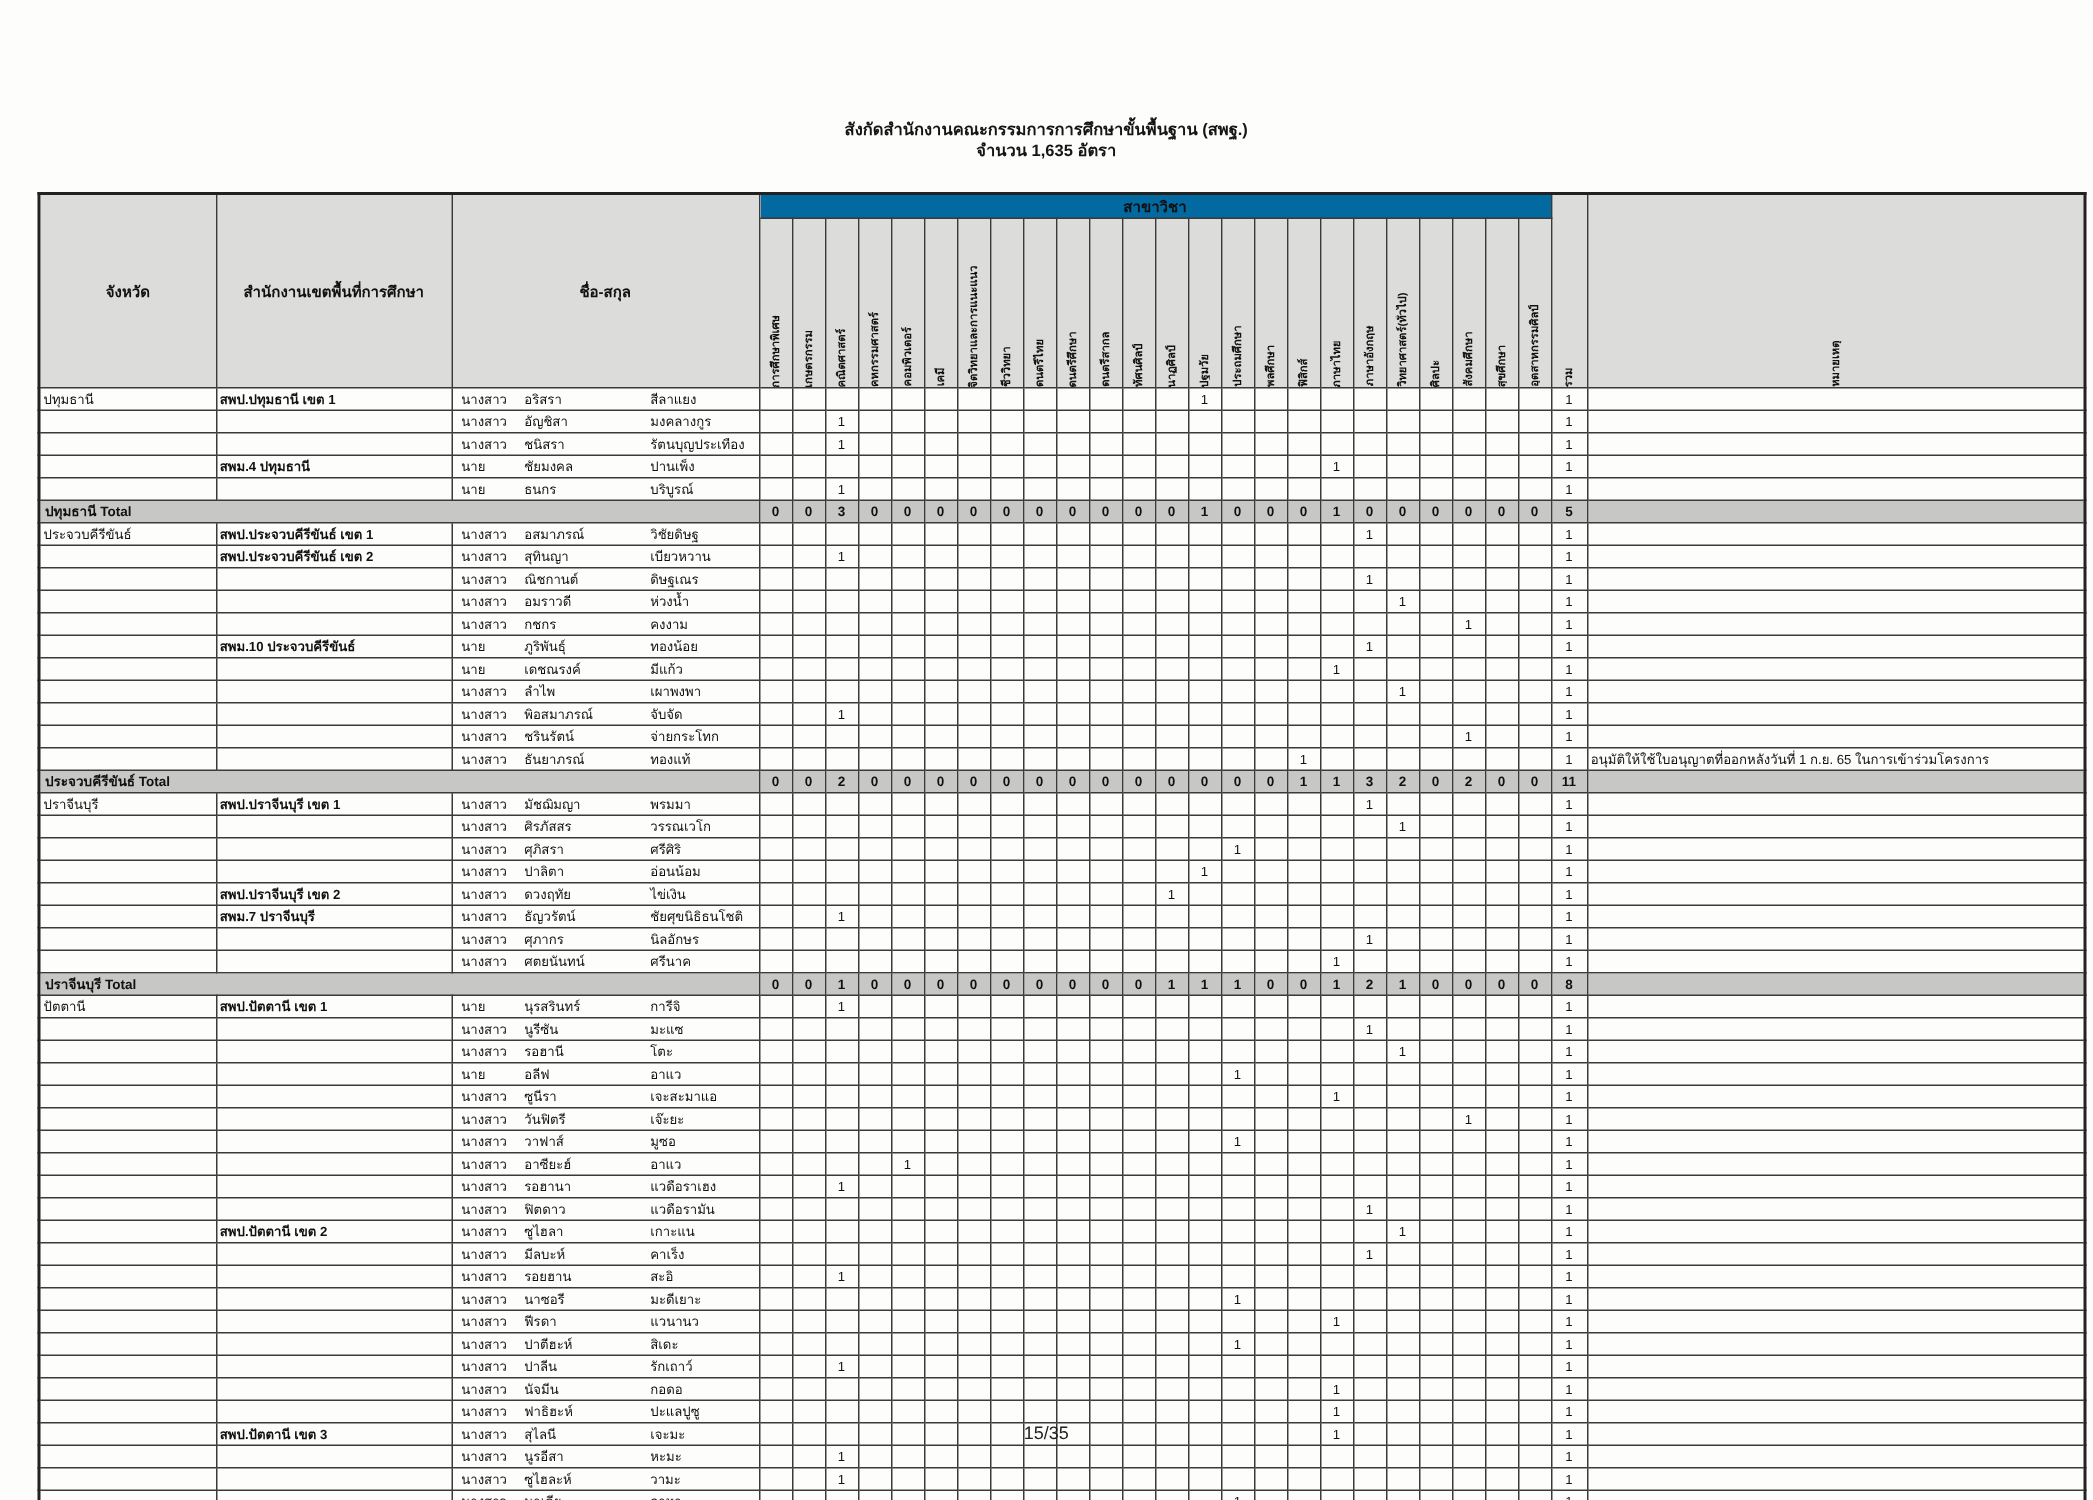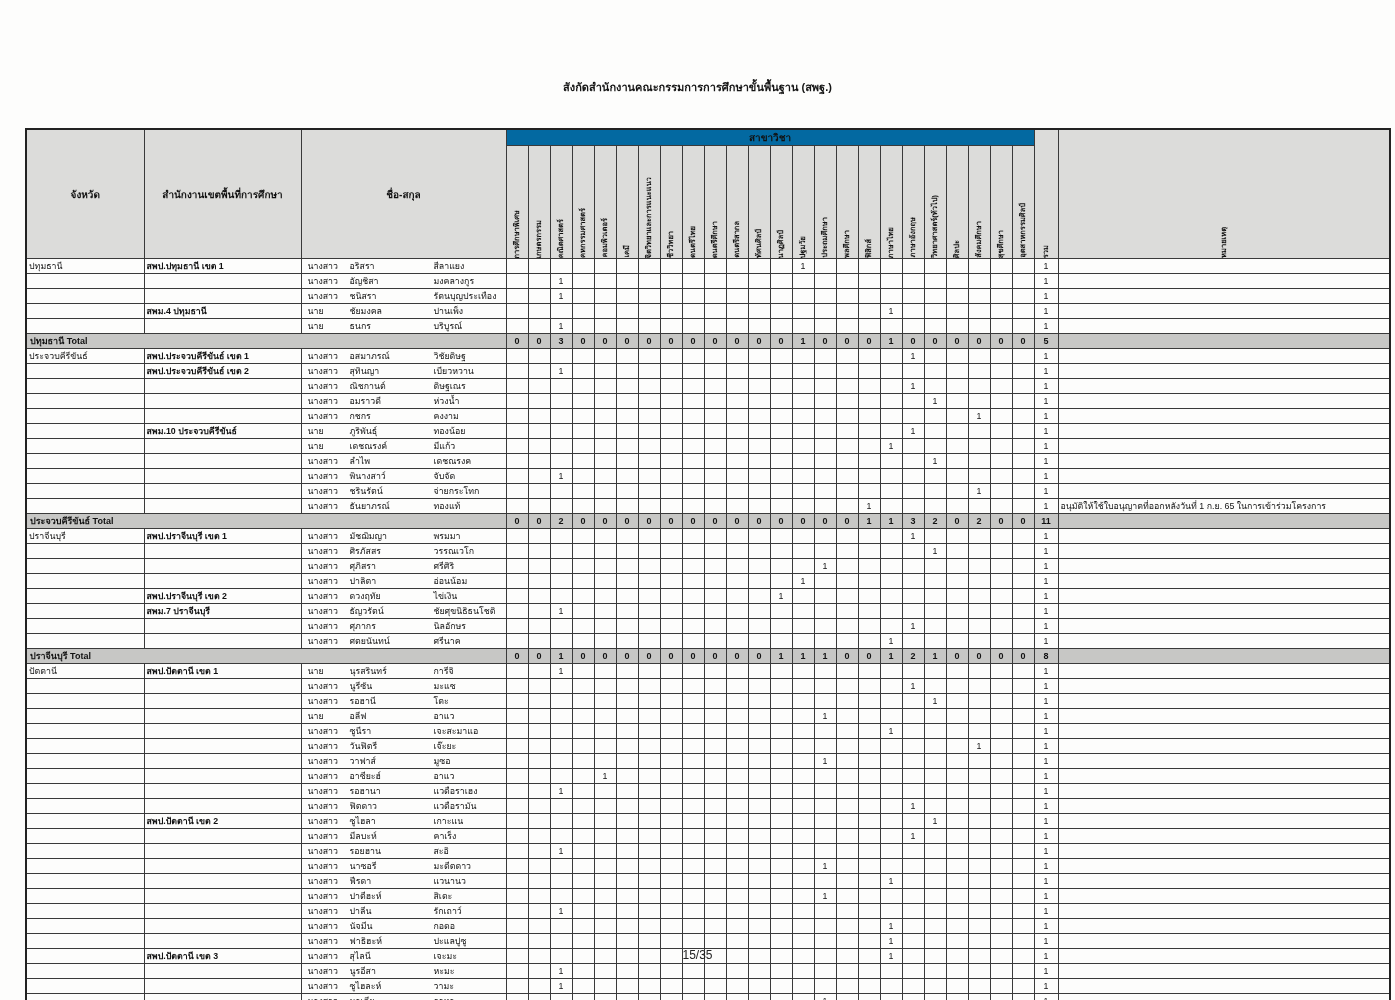--- a/index.html
+++ b/index.html
@@ -43,20 +43,21 @@
   .page-footer{
     position:absolute;top:948px;left:0;width:100%;text-align:center;
     font-size:12px;color:#222;
   }
 </style>
 </head>
 <body>
 
 <div class="title-block">
   <div class="title-line">สังกัดสำนักงานคณะกรรมการการศึกษาขั้นพื้นฐาน (สพฐ.)</div>
+  <div class="title-line">จำนวน 1,635 อัตรา</div>
 </div>
 
 <table class="doc">
   <colgroup id="doc-colgroup">
       <col style="width: 118px;">
       <col style="width: 157px;">
       <col style="width: 205px;">
       <col style="width: 22px;">
       <col style="width: 22px;">
       <col style="width: 22px;">
@@ -646,57 +647,57 @@
         <td class="sum-cell">1</td>
         <td class="note-cell"></td>
       </tr>
       <tr class="data-row">
         <td class="cell-prov"></td>
         <td class="cell-office"></td>
         <td class="cell-name">
           <div class="name-wrap">
             <span class="name-prefix">นางสาว</span>
             <span class="name-first">ลำไพ</span>
-            <span class="name-last">เดชณรงค</span>
-          </div>
-        </td>
-        <td class="num-cell"></td>
-        <td class="num-cell"></td>
-        <td class="num-cell"></td>
-        <td class="num-cell"></td>
-        <td class="num-cell"></td>
-        <td class="num-cell"></td>
-        <td class="num-cell"></td>
-        <td class="num-cell"></td>
-        <td class="num-cell"></td>
-        <td class="num-cell"></td>
-        <td class="num-cell"></td>
-        <td class="num-cell"></td>
-        <td class="num-cell"></td>
-        <td class="num-cell"></td>
-        <td class="num-cell"></td>
-        <td class="num-cell"></td>
-        <td class="num-cell"></td>
-        <td class="num-cell"></td>
-        <td class="num-cell"></td>
-        <td class="num-cell">1</td>
-        <td class="num-cell"></td>
-        <td class="num-cell"></td>
-        <td class="num-cell"></td>
-        <td class="num-cell"></td>
-        <td class="sum-cell">1</td>
-        <td class="note-cell"></td>
-      </tr>
-      <tr class="data-row">
-        <td class="cell-prov"></td>
-        <td class="cell-office"></td>
-        <td class="cell-name">
-          <div class="name-wrap">
-            <span class="name-prefix">นางสาว</span>
-            <span class="name-first">พินางสาว์</span>
+            <span class="name-last">เผาพงพา</span>
+          </div>
+        </td>
+        <td class="num-cell"></td>
+        <td class="num-cell"></td>
+        <td class="num-cell"></td>
+        <td class="num-cell"></td>
+        <td class="num-cell"></td>
+        <td class="num-cell"></td>
+        <td class="num-cell"></td>
+        <td class="num-cell"></td>
+        <td class="num-cell"></td>
+        <td class="num-cell"></td>
+        <td class="num-cell"></td>
+        <td class="num-cell"></td>
+        <td class="num-cell"></td>
+        <td class="num-cell"></td>
+        <td class="num-cell"></td>
+        <td class="num-cell"></td>
+        <td class="num-cell"></td>
+        <td class="num-cell"></td>
+        <td class="num-cell"></td>
+        <td class="num-cell">1</td>
+        <td class="num-cell"></td>
+        <td class="num-cell"></td>
+        <td class="num-cell"></td>
+        <td class="num-cell"></td>
+        <td class="sum-cell">1</td>
+        <td class="note-cell"></td>
+      </tr>
+      <tr class="data-row">
+        <td class="cell-prov"></td>
+        <td class="cell-office"></td>
+        <td class="cell-name">
+          <div class="name-wrap">
+            <span class="name-prefix">นางสาว</span>
+            <span class="name-first">พิอสมาภรณ์</span>
             <span class="name-last">จับจัด</span>
           </div>
         </td>
         <td class="num-cell"></td>
         <td class="num-cell"></td>
         <td class="num-cell">1</td>
         <td class="num-cell"></td>
         <td class="num-cell"></td>
         <td class="num-cell"></td>
         <td class="num-cell"></td>
@@ -1629,21 +1630,21 @@
         <td class="sum-cell">1</td>
         <td class="note-cell"></td>
       </tr>
       <tr class="data-row">
         <td class="cell-prov"></td>
         <td class="cell-office"></td>
         <td class="cell-name">
           <div class="name-wrap">
             <span class="name-prefix">นางสาว</span>
             <span class="name-first">นาซอรี</span>
-            <span class="name-last">มะดีตดาว</span>
+            <span class="name-last">มะดีเยาะ</span>
           </div>
         </td>
         <td class="num-cell"></td>
         <td class="num-cell"></td>
         <td class="num-cell"></td>
         <td class="num-cell"></td>
         <td class="num-cell"></td>
         <td class="num-cell"></td>
         <td class="num-cell"></td>
         <td class="num-cell"></td>

